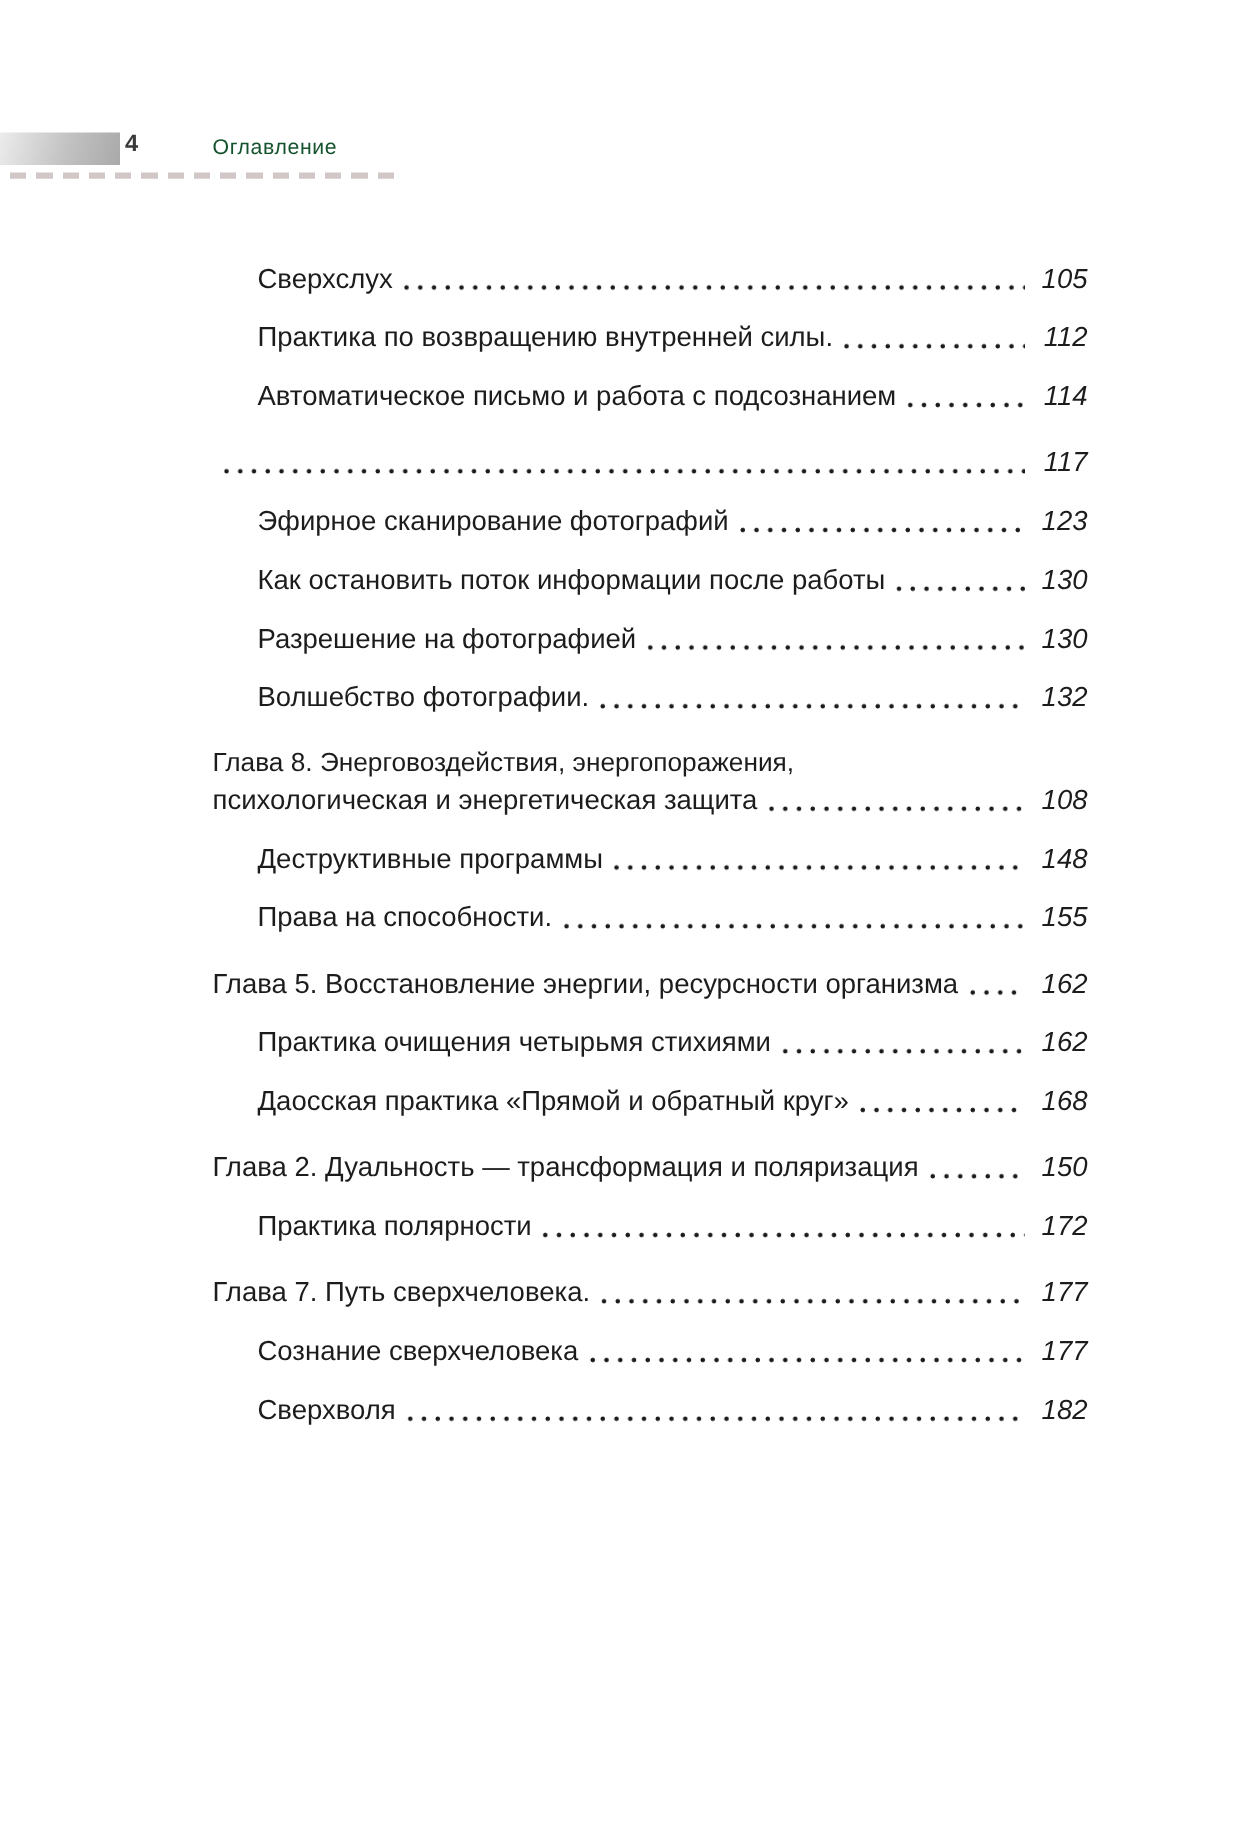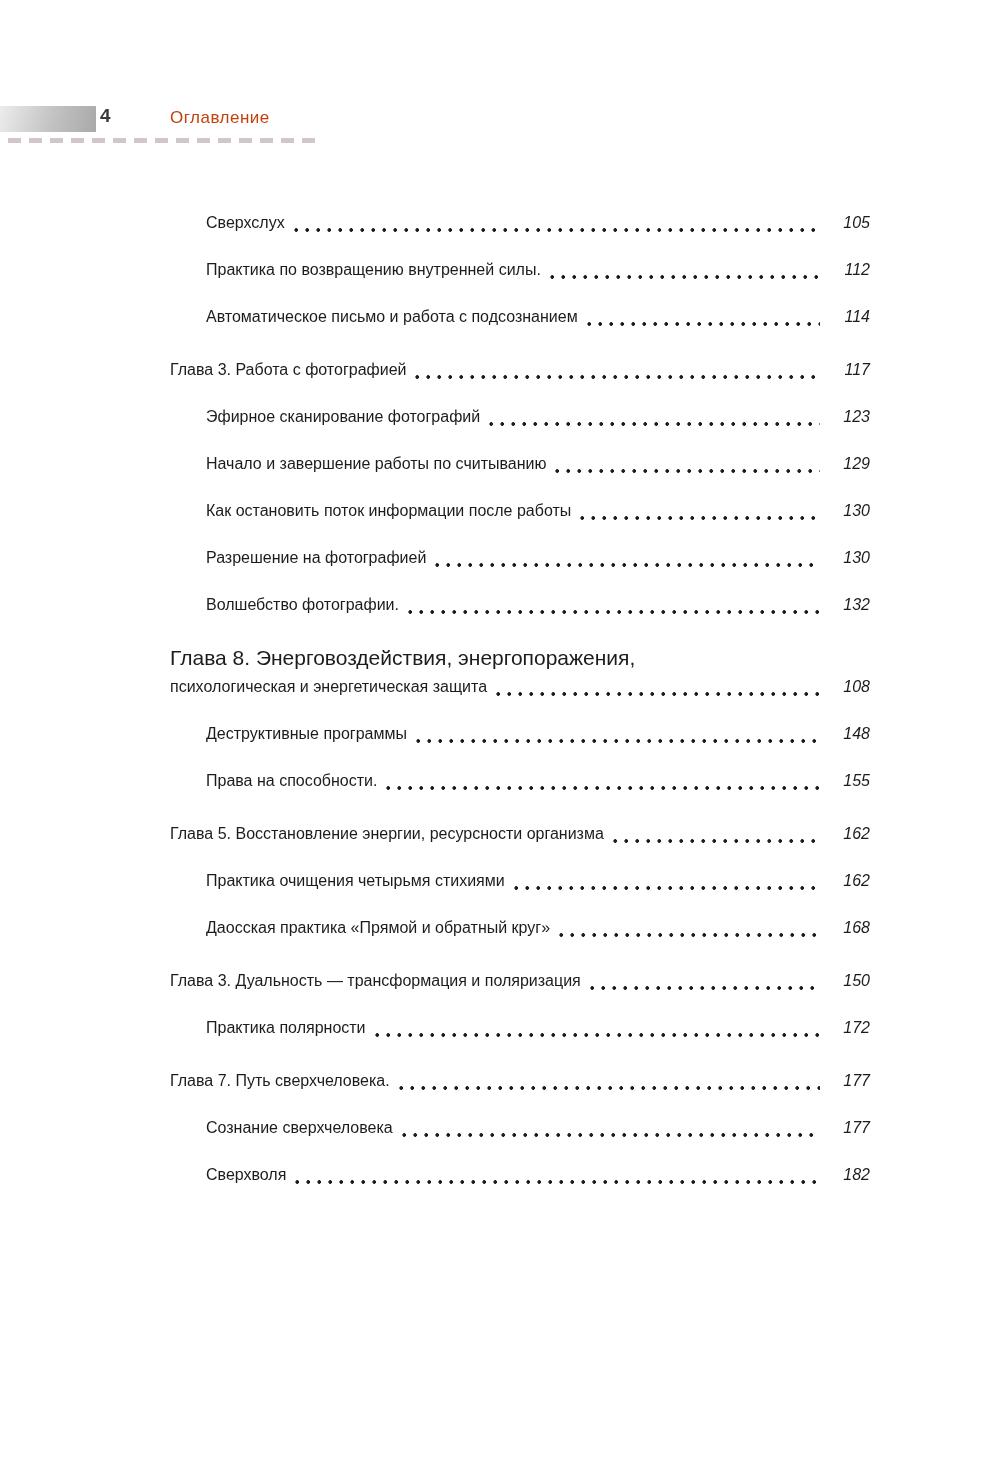--- a/index.html
+++ b/index.html
@@ -24,21 +24,21 @@
     position: absolute;
     left: 100px; top: 105px;
     font-size: 19px;
     font-weight: bold;
     color: #3a3a3a;
   }
   .header-title {
     position: absolute;
     left: 170px; top: 108px;
     font-size: 17px;
-    color: #c2410c;
+    color: #14532d;
     letter-spacing: 0.5px;
     text-align: right;
   }
   .dashes {
     position: absolute;
     left: 8px; top: 138px;
     width: 312px; height: 5px;
     background: repeating-linear-gradient(90deg,
       #d2c7c7 0px, #d2c7c7 13px,
       transparent 13px, transparent 21px);
@@ -55,21 +55,21 @@
   .entry.sub { padding-left: 36px; }
   .entry.group-start { margin-top: 24px; }
   .pre {
     line-height: 29px;
     font-size: 21px;
   }
   .row {
     display: flex;
     align-items: baseline;
     line-height: 29px;
-    font-size: 16px;
+    font-size: 22px;
   }
   .title { white-space: nowrap; }
   .leader {
     flex: 1;
     min-width: 18px;
     align-self: flex-end;
     height: 6px;
     margin: 0 6px 4px 9px;
     background-image: radial-gradient(circle at 2.2px 3px, #1b1b1b 1.5px, transparent 2.1px);
     background-size: 11px 6px;
@@ -111,41 +111,33 @@
       </div>
       <div class="entry sub">
         <div class="row">
           <span class="title">Автоматическое письмо и работа с подсознанием</span>
           <span class="leader"></span>
           <span class="pagenum">114</span>
         </div>
       </div>
       <div class="entry chapter group-start">
         <div class="row">
-          <span class="title">Глава 3. Работа с фотографией</span>
           <span class="leader"></span>
           <span class="pagenum">117</span>
         </div>
       </div>
       <div class="entry sub">
         <div class="row">
           <span class="title">Эфирное сканирование фотографий</span>
           <span class="leader"></span>
           <span class="pagenum">123</span>
         </div>
       </div>
       <div class="entry sub">
         <div class="row">
-          <span class="title">Начало и завершение работы по считыванию</span>
-          <span class="leader"></span>
-          <span class="pagenum">129</span>
-        </div>
-      </div>
-      <div class="entry sub">
-        <div class="row">
           <span class="title">Как остановить поток информации после работы</span>
           <span class="leader"></span>
           <span class="pagenum">130</span>
         </div>
       </div>
       <div class="entry sub">
         <div class="row">
           <span class="title">Разрешение на фотографией</span>
           <span class="leader"></span>
           <span class="pagenum">130</span>
@@ -196,21 +188,21 @@
       </div>
       <div class="entry sub">
         <div class="row">
           <span class="title">Даосская практика «Прямой и обратный круг»</span>
           <span class="leader"></span>
           <span class="pagenum">168</span>
         </div>
       </div>
       <div class="entry chapter group-start">
         <div class="row">
-          <span class="title">Глава 3. Дуальность — трансформация и поляризация</span>
+          <span class="title">Глава 2. Дуальность — трансформация и поляризация</span>
           <span class="leader"></span>
           <span class="pagenum">150</span>
         </div>
       </div>
       <div class="entry sub">
         <div class="row">
           <span class="title">Практика полярности</span>
           <span class="leader"></span>
           <span class="pagenum">172</span>
         </div>

